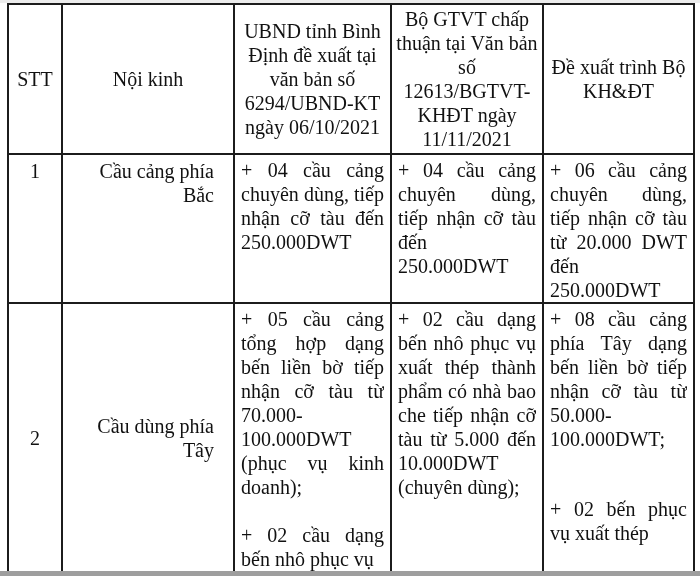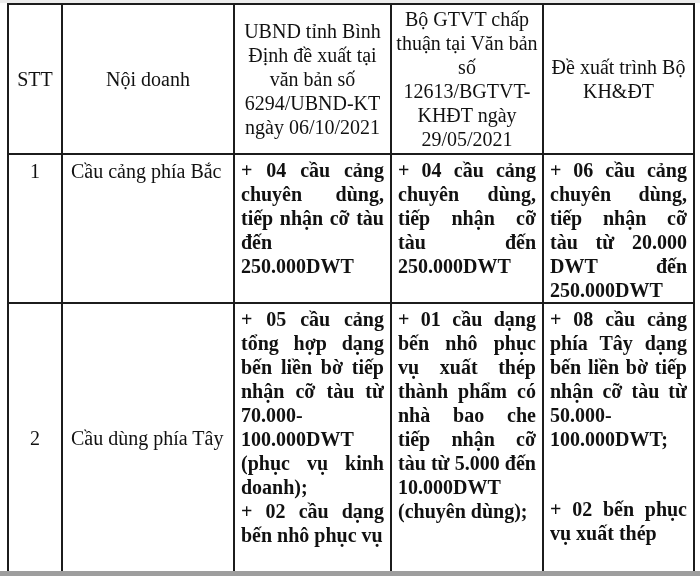--- a/index.html
+++ b/index.html
@@ -57,62 +57,61 @@
   .doc-table th {
     text-align: center;
     vertical-align: middle;
     padding: 2px 3px;
   }
   td.cell-stt {
     text-align: center;
     padding: 2px;
   }
   td.cell-nd {
-    text-align: left;
-    padding: 2px 8px;
+    text-align: right;
+    padding: 2px 19px;
   }
   tr.row-1 td.cell-stt, tr.row-1 td.cell-nd { vertical-align: top; padding-top: 4px; }
   tr.row-2 td.cell-stt, tr.row-2 td.cell-nd { vertical-align: middle; }
 
   td.cell-body {
     vertical-align: top;
     padding: 3px 6px 0 6px;
-    font-weight: bold;
   }
   td.cell-body .clip {
     overflow: hidden;
   }
   tr.row-2 td.cell-body .clip { height: 264px; }
   td.cell-body p {
     margin: 0;
     text-align: justify;
   }
-  td.cell-body p + p { }
+  td.cell-body p + p { margin-top: 24px; }
   td.cell-body.gap-large p + p { margin-top: 46px; }
 </style>
 </head>
 <body>
 
 <div class="page">
   <div class="scan-edge-top"></div>
 
   <table class="doc-table">
     <colgroup>
       <col class="c-stt">
         <col class="c-nd">
         <col class="c-ubnd">
         <col class="c-gtvt">
         <col class="c-khdt">
     </colgroup>
     <thead>
       <tr>
         <th>STT</th>
-        <th>Nội doanh</th>
+        <th>Nội kinh</th>
         <th>UBND tỉnh Bình Định đề xuất tại văn bản số 6294/UBND-KT ngày 06/10/2021</th>
-        <th>Bộ GTVT chấp thuận tại Văn bản số 12613/BGTVT-KHĐT ngày 29/05/2021</th>
+        <th>Bộ GTVT chấp thuận tại Văn bản số 12613/BGTVT-KHĐT ngày 11/11/2021</th>
         <th>Đề xuất trình Bộ KH&amp;ĐT</th>
       </tr>
     </thead>
     <tbody>
       <tr class="row-1">
         <td class="cell-stt">1</td>
         <td class="cell-nd">Cầu cảng phía Bắc</td>
         <td class="cell-body">
           <div class="clip">
               <p>+ 04 cầu cảng chuyên dùng, tiếp nhận cỡ tàu đến 250.000DWT</p>
@@ -133,21 +132,21 @@
         <td class="cell-stt">2</td>
         <td class="cell-nd">Cầu dùng phía Tây</td>
         <td class="cell-body">
           <div class="clip">
               <p>+ 05 cầu cảng tổng hợp dạng bến liền bờ tiếp nhận cỡ tàu từ 70.000-100.000DWT (phục vụ kinh doanh);</p>
               <p>+ 02 cầu dạng bến nhô phục vụ</p>
             </div>
         </td>
         <td class="cell-body">
           <div class="clip">
-              <p>+ 01 cầu dạng bến nhô phục vụ xuất thép thành phẩm có nhà bao che tiếp nhận cỡ tàu từ 5.000 đến 10.000DWT (chuyên dùng);</p>
+              <p>+ 02 cầu dạng bến nhô phục vụ xuất thép thành phẩm có nhà bao che tiếp nhận cỡ tàu từ 5.000 đến 10.000DWT (chuyên dùng);</p>
             </div>
         </td>
         <td class="cell-body gap-large">
           <div class="clip">
               <p>+ 08 cầu cảng phía Tây dạng bến liền bờ tiếp nhận cỡ tàu từ 50.000-100.000DWT;</p>
               <p>+ 02 bến phục vụ xuất thép</p>
             </div>
         </td>
       </tr>
     </tbody>

